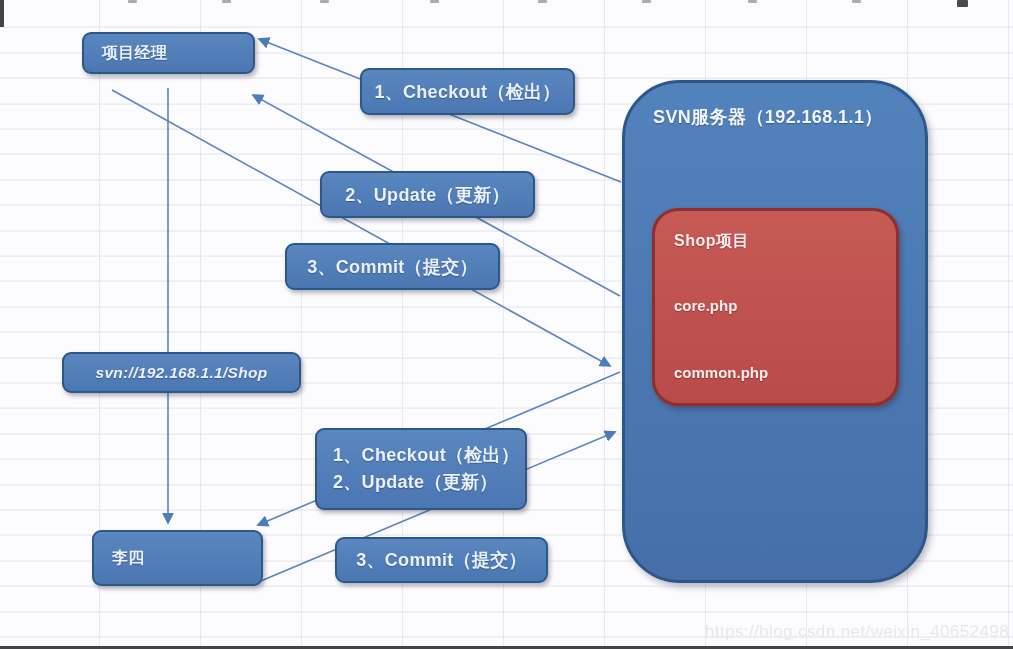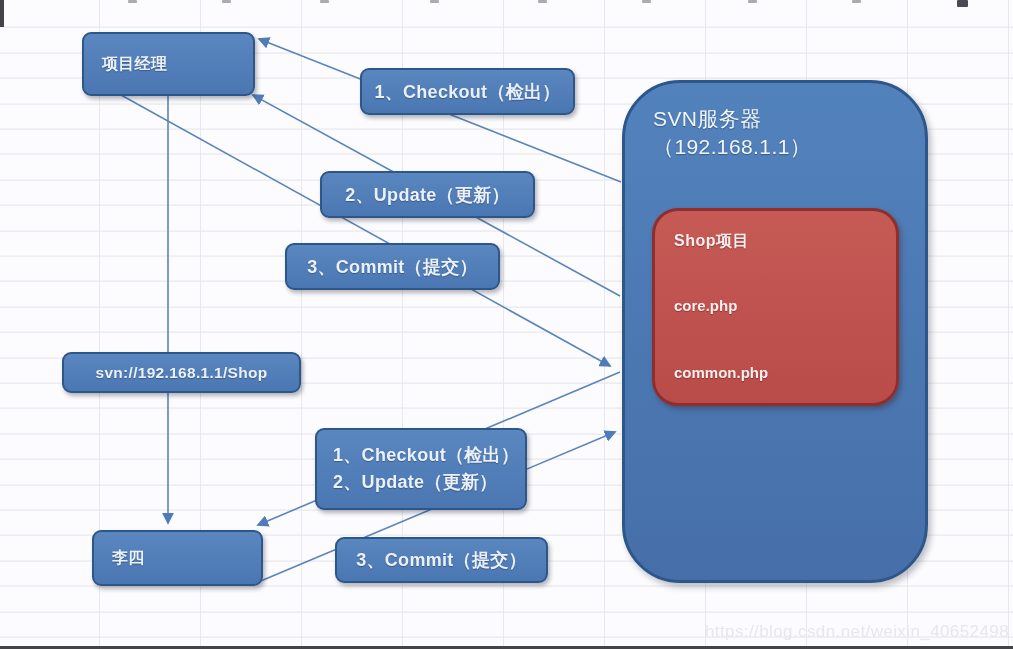--- a/index.html
+++ b/index.html
@@ -24,38 +24,38 @@
     color:#eaf1fb;
     font-weight:bold;
     font-size:18px;
     letter-spacing:.3px;
     text-shadow:0 1px 1px rgba(0,0,0,.28);
     box-sizing:border-box;
     display:flex;align-items:center;justify-content:center;
   }
   .node.left-text{justify-content:flex-start;padding-left:18px;font-size:16px;}
   .node.two-line{flex-direction:column;align-items:flex-start;justify-content:center;padding-left:16px;line-height:27px;}
-  #pm        {left:82px;  top:32px;  width:173px; height:64px;}
+  #pm        {left:82px;  top:32px;  width:173px; height:42px;}
   #checkout1 {left:360px; top:68px;  width:215px; height:47px;}
   #update1   {left:320px; top:171px; width:215px; height:47px;}
   #commit1   {left:285px; top:243px; width:215px; height:47px;}
-  #repo      {left:62px;  top:352px; width:239px; height:41px; font-size:15.5px;}
+  #repo      {left:62px;  top:352px; width:239px; height:41px; font-size:15.5px;font-style:italic;}
   #culisi    {left:315px; top:428px; width:212px; height:82px;}
   #lisi      {left:92px;  top:530px; width:171px; height:56px;}
   #commit2   {left:335px; top:537px; width:213px; height:46px;}
   #server{
     position:absolute;left:622px;top:80px;width:306px;height:503px;
     background:linear-gradient(180deg,#5584bd,#45709f 90%,#44699c);
     background:linear-gradient(180deg,#5282bc,#466fa9);
     border:3px solid #2d5689;border-radius:58px;
     box-sizing:border-box;
     box-shadow:3px 4px 6px rgba(40,40,60,.3);
   }
   #server-title{
-    padding:22px 10px 0 28px;color:#f2f6fd;font-weight:normal;font-size:21px;
+    padding:22px 10px 0 28px;color:#f2f6fd;font-weight:bold;font-size:18px;
     letter-spacing:.4px;text-shadow:0 1px 1px rgba(0,0,0,.3);
   }
   #project{
     position:absolute;left:652px;top:208px;width:247px;height:198px;
     background:linear-gradient(180deg,#c65a55,#b94b48);
     border:3px solid #8e2f2d;border-radius:26px;
     box-sizing:border-box;
     box-shadow:2px 3px 5px rgba(60,20,20,.35);
     color:#fdeeee;font-weight:bold;
   }

